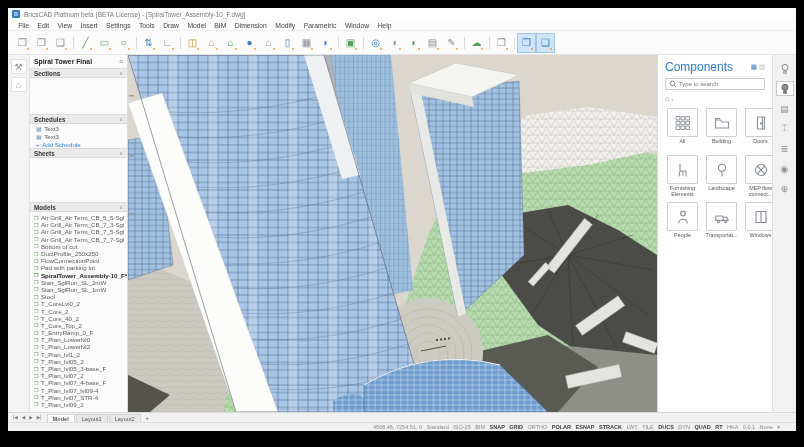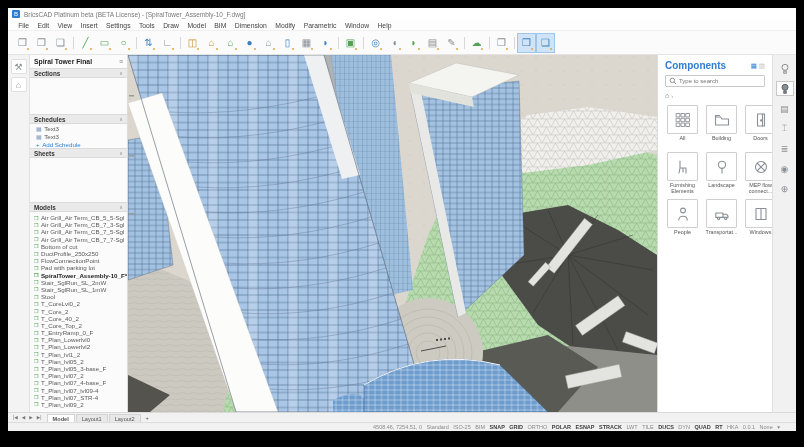--- a/index.html
+++ b/index.html
@@ -57,21 +57,21 @@
   .model-item.active{font-weight:bold;color:#222}
 
   
   .viewport{flex:1;position:relative;background:#dbd7cf;box-shadow:inset 0 0 0 1px #c2bfb7}
   .viewport svg{position:absolute;inset:0;width:100%;height:100%}
 
   
   .components-panel{width:115px;background:#fff;border-left:1px solid #dcdcdc;padding:5px 7px 0 7px;
     display:flex;flex-direction:column;gap:4px;overflow:hidden}
   .cp-title-row{display:flex;justify-content:space-between;align-items:center}
-  .cp-title{color:#2d7dd2;font-size:10px;font-weight:bold}
+  .cp-title{color:#2d7dd2;font-size:12px;font-weight:normal}
   .cp-view-icons{display:flex;gap:2px;font-size:6.5px}
   .cp-view-icons .vg0{color:#2d7dd2}.cp-view-icons .vg1{color:#b9b9b9}
   .cp-search{display:flex;align-items:center;gap:2px;border:1px solid #c9c9c9;height:12px;padding:0 3px;border-radius:1px;background:#fff}
   .cp-search input{border:none;outline:none;flex:1;font-size:6px;font-family:inherit;color:#444;width:100%;background:transparent}
   .cp-crumb{display:flex;align-items:center;gap:2px;color:#777;font-size:7px;height:9px}
   .cp-crumb .sep{font-size:6px;color:#aaa}
   .tile-grid{display:grid;grid-template-columns:repeat(3,1fr);gap:5px 4px;margin-top:1px}
   .tile{display:flex;flex-direction:column;align-items:center;gap:1px}
   .tile-box{width:31px;height:29px;border:1px solid #cfcfcf;border-radius:1px;display:flex;
     align-items:center;justify-content:center;background:#fff}

